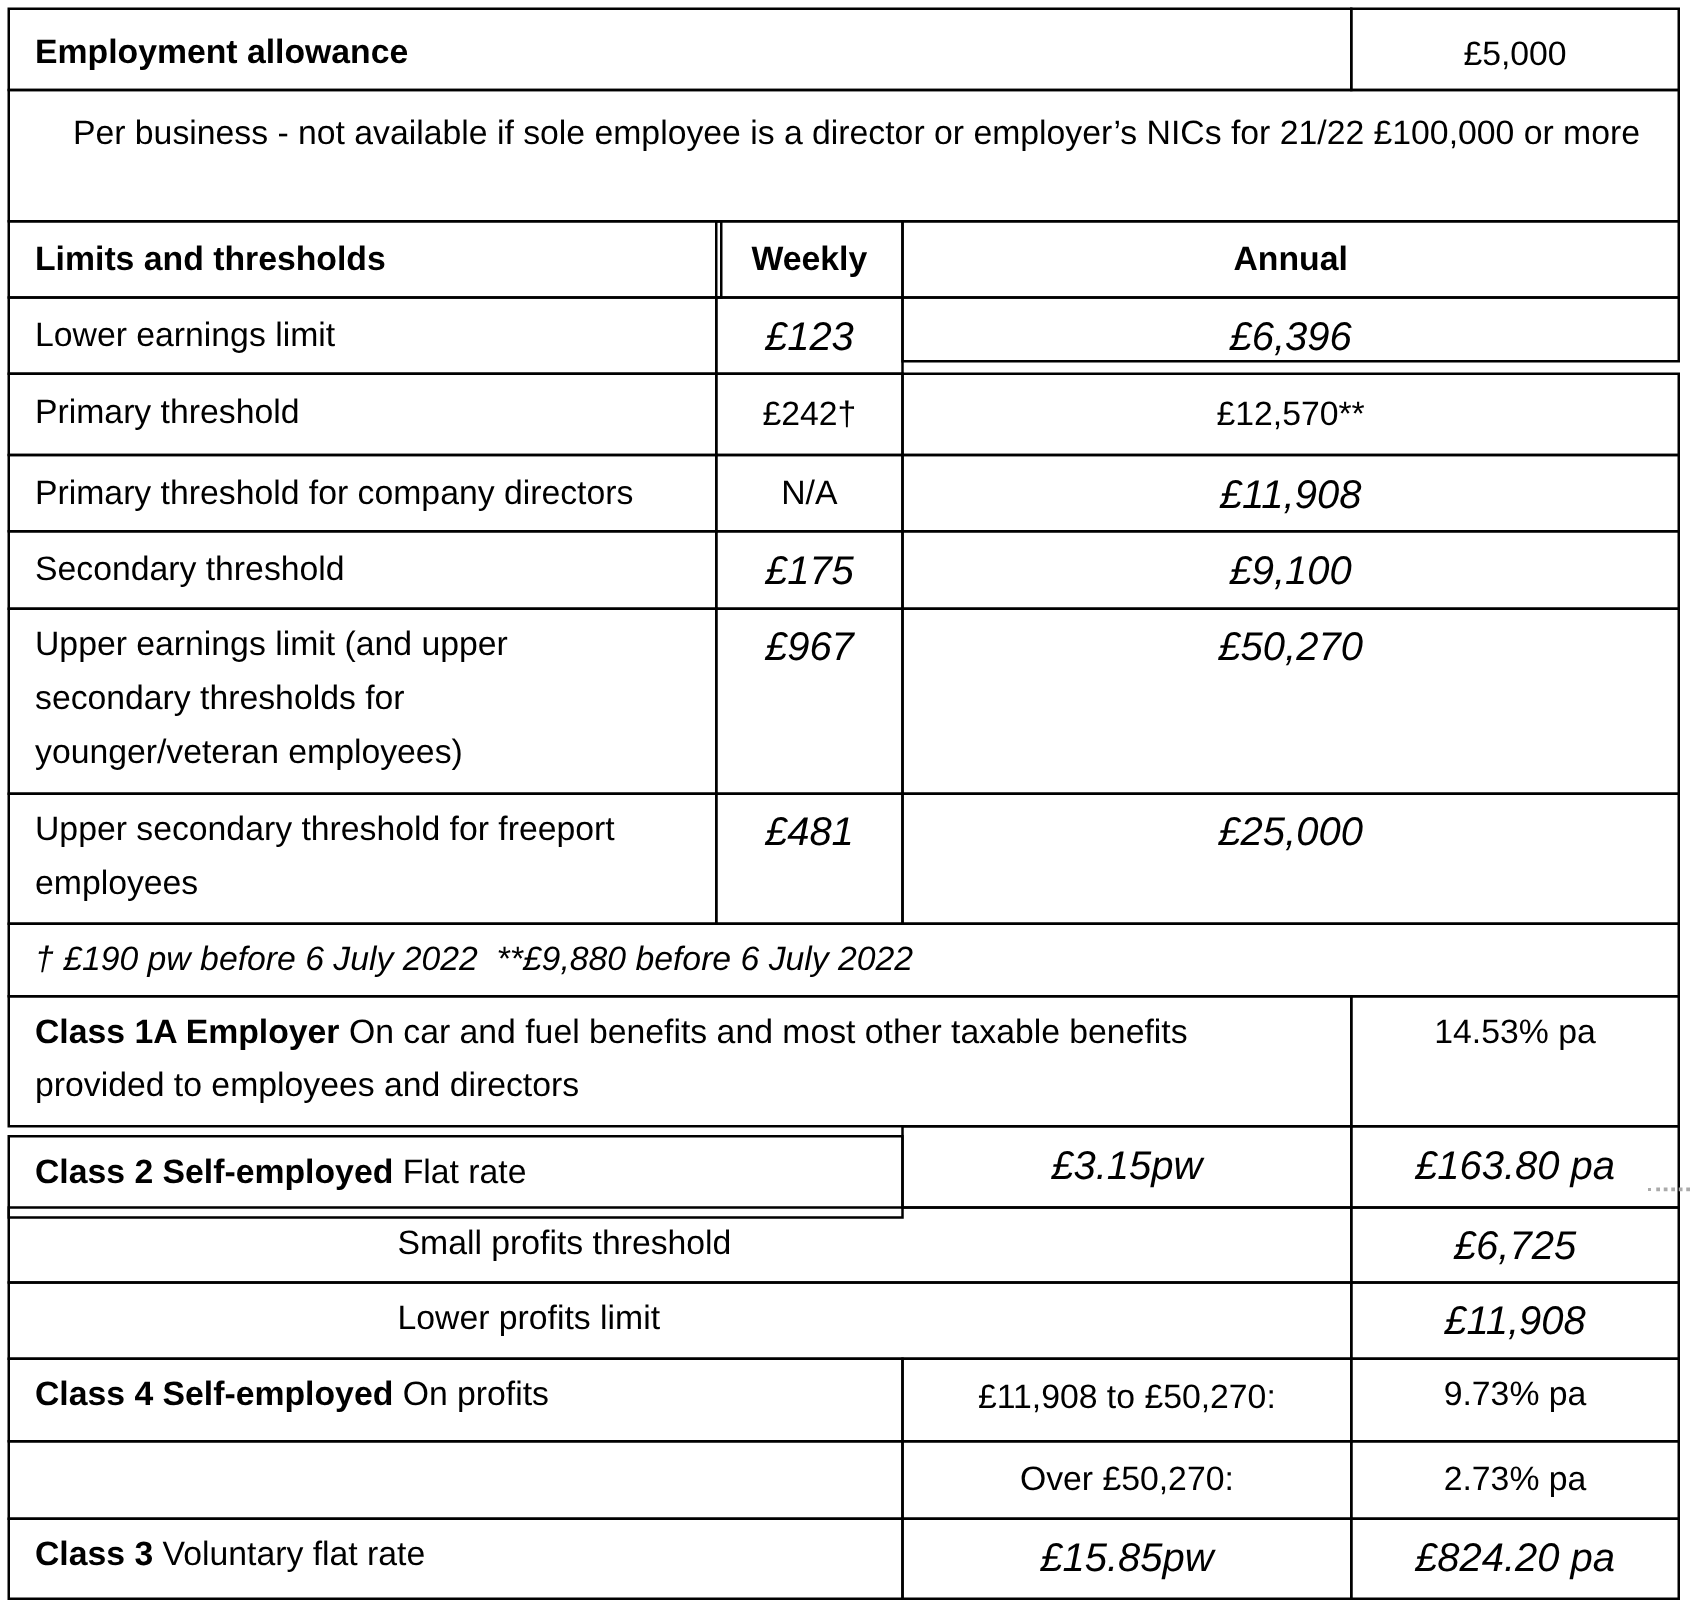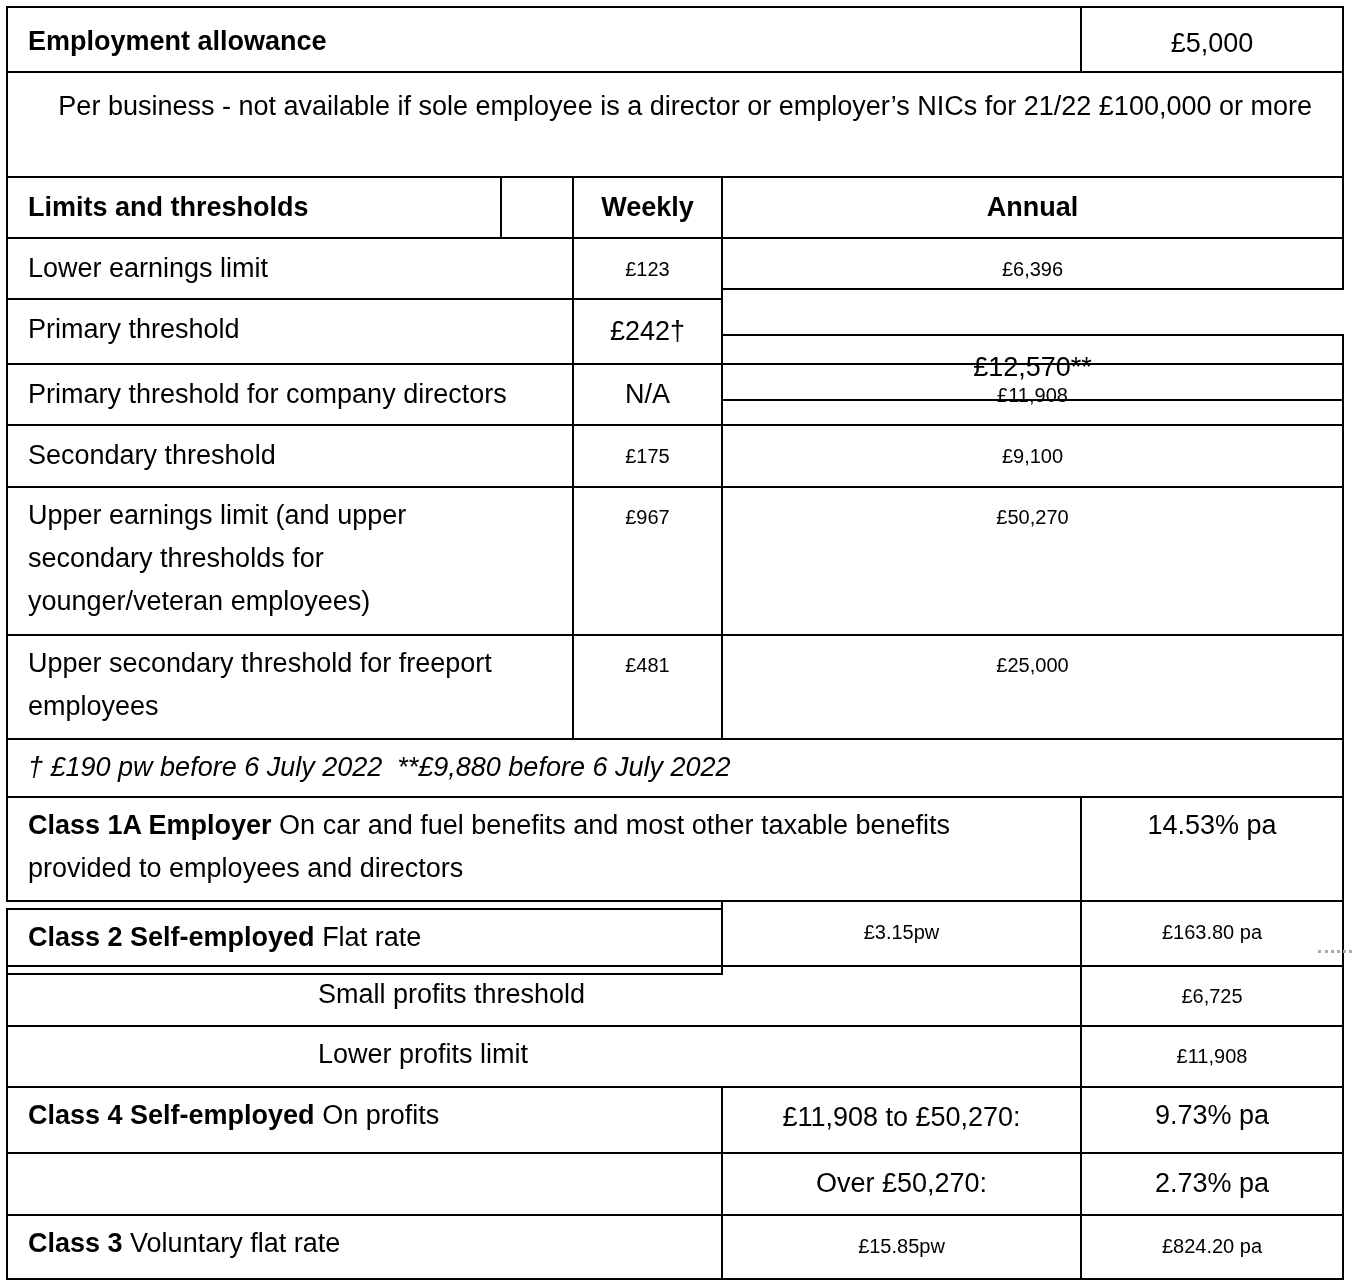--- a/index.html
+++ b/index.html
@@ -1,53 +1,53 @@
 <!DOCTYPE html>
 <html><head>
 <meta charset="utf-8">
 <style>
   html,body{margin:0;padding:0;background:#ffffff;}
   body{width:1352px;height:1288px;position:relative;overflow:hidden;font-family:"Liberation Sans","DejaVu Sans",sans-serif;color:#000;}
   .c{position:absolute;box-sizing:border-box;border:2px solid #000;font-size:27px;line-height:43px;padding:0 0 0 20px;}
   .c.ctr{text-align:center;padding:0;}
   b{font-weight:bold;}
   .it{font-style:italic;}
-  .big{font-size:20px;}
+  .big{font-size:32px;font-style:italic;}
   .dots{position:absolute;left:1318px;top:950px;width:34px;height:4px;border-top:3px dotted #aaa;}
 </style>
 </head>
 <body>
 
 <div class="c" style="left:6px;top:6px;width:1076px;height:67px;padding-top:12px;">
   <b>Employment allowance</b>
 </div>
 <div class="c ctr" style="left:1080px;top:6px;width:264px;height:67px;padding-top:14px;">
   <span>£5,000</span>
 </div>
 <div class="c" style="left:6px;top:71px;width:1338px;height:107px;padding-top:12px;padding-right:30px;text-align:right;">
   <span>Per business - not available if sole employee is a director or employer’s NICs for 21/22 £100,000 or more</span>
 </div>
 
-<div class="c" style="left:6px;top:176px;width:496px;height:63px;padding-top:8px;">
+<div class="c" style="left:6px;top:176px;width:572px;height:63px;padding-top:8px;">
   <b>Limits and thresholds</b>
 </div>
 <div class="c ctr" style="left:572px;top:176px;width:151px;height:63px;padding-top:8px;">
   <b>Weekly</b>
 </div>
 <div class="c ctr" style="left:721px;top:176px;width:623px;height:63px;padding-top:8px;">
   <b>Annual</b>
 </div>
 
 <div class="c" style="left:6px;top:237px;width:568px;height:63px;padding-top:8px;"><span>Lower earnings limit</span></div>
 <div class="c ctr big" style="left:572px;top:237px;width:151px;height:63px;padding-top:9px;"><span>£123</span></div>
 <div class="c ctr big" style="left:721px;top:237px;width:623px;height:53px;padding-top:9px;"><span>£6,396</span></div>
 
 <div class="c" style="left:6px;top:298px;width:568px;height:67px;padding-top:8px;"><span>Primary threshold</span></div>
 <div class="c ctr" style="left:572px;top:298px;width:151px;height:67px;padding-top:10px;"><span>£242†</span></div>
-<div class="c ctr" style="left:721px;top:298px;width:623px;height:67px;padding-top:10px;margin-top:36px;"><span>£12,570**</span></div>
+<div class="c ctr" style="left:721px;top:298px;width:623px;height:67px;padding-top:10px;"><span>£12,570**</span></div>
 
 <div class="c" style="left:6px;top:363px;width:568px;height:63px;padding-top:8px;"><span>Primary threshold for company directors</span></div>
 <div class="c ctr" style="left:572px;top:363px;width:151px;height:63px;padding-top:8px;"><span>N/A</span></div>
 <div class="c ctr big" style="left:721px;top:363px;width:623px;height:63px;padding-top:9px;"><span>£11,908</span></div>
 
 <div class="c" style="left:6px;top:424px;width:568px;height:64px;padding-top:8px;"><span>Secondary threshold</span></div>
 <div class="c ctr big" style="left:572px;top:424px;width:151px;height:64px;padding-top:9px;"><span>£175</span></div>
 <div class="c ctr big" style="left:721px;top:424px;width:623px;height:64px;padding-top:9px;"><span>£9,100</span></div>
 
 <div class="c" style="left:6px;top:486px;width:568px;height:150px;padding-top:6px;padding-right:60px;"><span>Upper earnings limit (and upper secondary thresholds for younger/veteran employees)</span></div>

